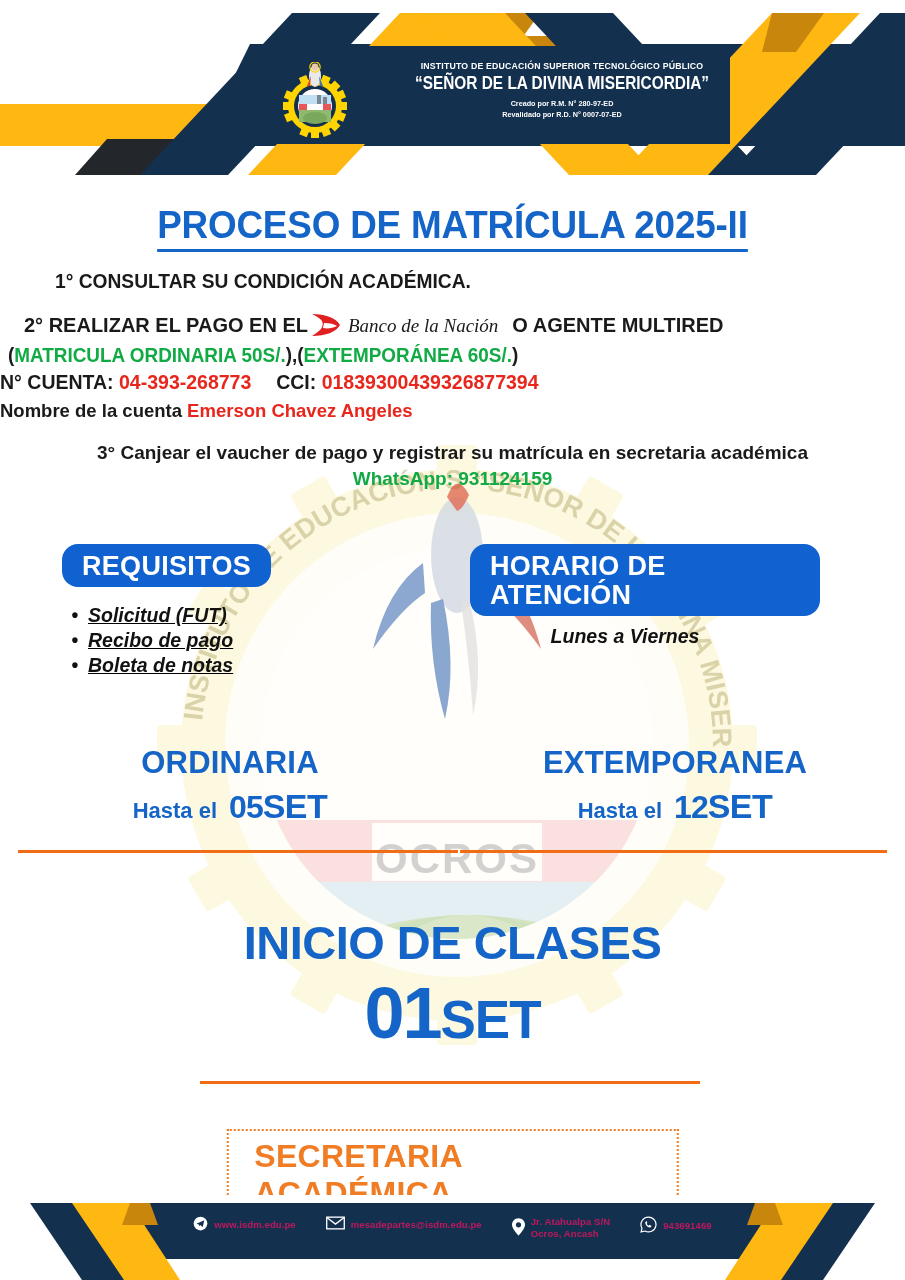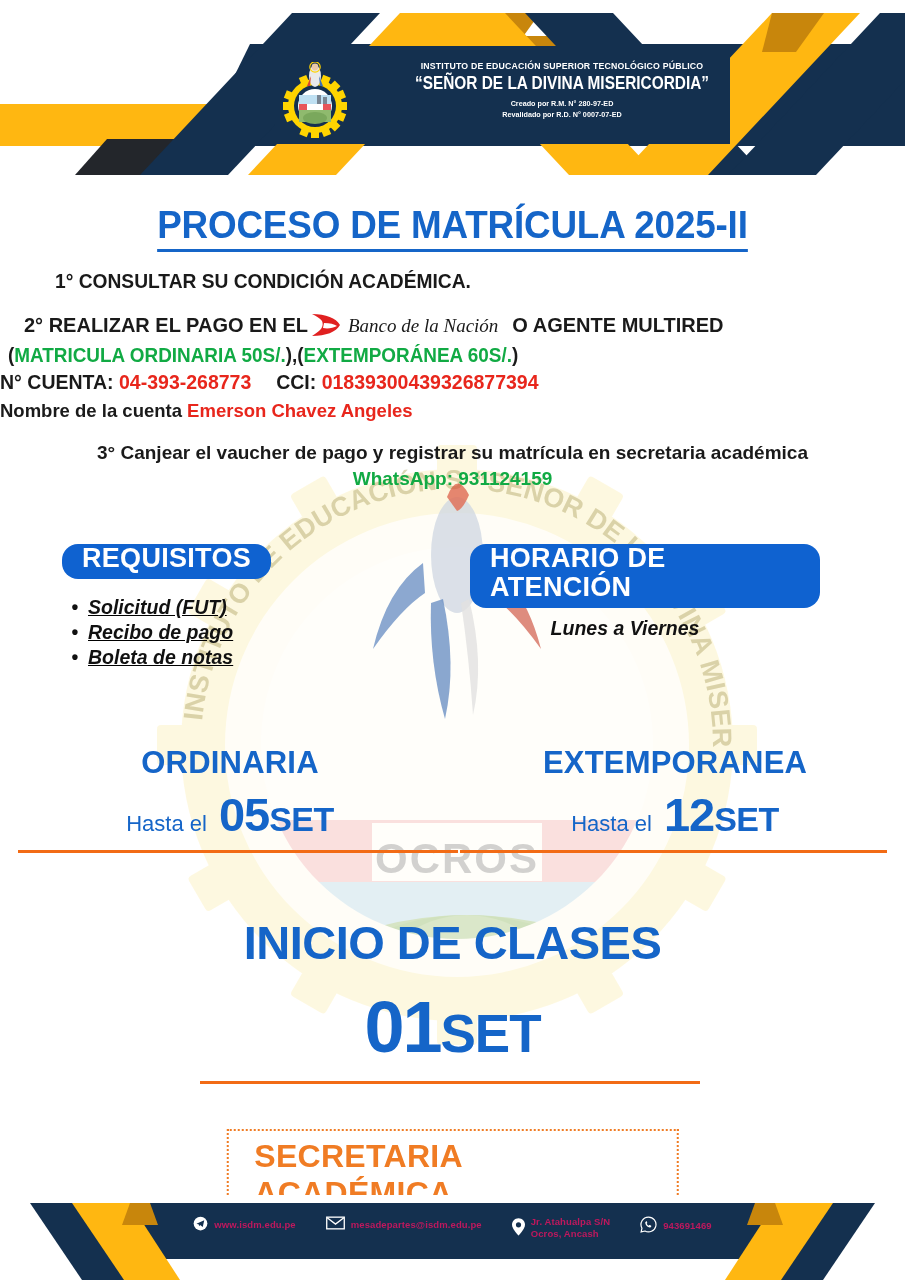--- a/index.html
+++ b/index.html
@@ -78,21 +78,21 @@
   .step3{
     margin-top:17px;text-align:center;width:905px;
     font-size:19px;font-weight:700;color:#1a1a1a;
   }
   .wsp{margin-top:4px;text-align:center;width:905px;font-size:19px;font-weight:700;color:#11aa44;}
 
   
   .panels{position:absolute;top:544px;left:0;width:905px;z-index:4;}
   .pill{
     display:inline-block;background:#0f62d0;color:#ffffff;
-    border-radius:16px;padding:0 20px 6px 20px;
+    border-radius:16px;padding:8px 20px 6px 20px;
     font-size:27px;font-weight:700;letter-spacing:.3px;line-height:1.08;
   }
   .panel-req{position:absolute;left:62px;top:0;width:330px;}
   .panel-hor{position:absolute;left:470px;top:0;width:350px;}
   .bullets{margin:16px 0 0 0;padding:0;list-style:none;text-decoration:underline;}
   .bullets li{
     font-size:19.5px;font-weight:700;font-style:italic;color:#111;
     line-height:1.27;white-space:nowrap;
   }
   .bullets li .dot{display:inline-block;width:26px;text-align:center;font-style:normal;}
@@ -104,31 +104,31 @@
   .hor-list li{font-size:19.5px;font-weight:700;font-style:italic;color:#111;line-height:1.27;white-space:nowrap;}
   .hor-list li .dot{display:inline-block;width:26px;text-align:center;font-style:normal;}
 
   
   .dates{position:absolute;top:745px;left:0;width:905px;z-index:4;}
   .dcol{position:absolute;top:0;text-align:center;}
   .dcol-l{left:20px;width:420px;}
   .dcol-r{left:465px;width:420px;}
   .dtitle{font-size:31px;font-weight:700;color:#1565C8;letter-spacing:.2px;}
   .drow{margin-top:6px;display:flex;align-items:baseline;justify-content:center;gap:12px;}
-  .dhasta{font-size:22px;font-weight:400;color:#1565C8;}
-  .dnum{font-size:47px;font-weight:700;color:#1565C8;letter-spacing:-1px;}
+  .dhasta{font-size:22px;font-weight:700;color:#1565C8;}
+  .dnum{font-size:32px;font-weight:700;color:#1565C8;letter-spacing:-1px;}
   .dmon{font-size:34px;font-weight:700;color:#1565C8;letter-spacing:-.5px;}
   .rule{position:absolute;height:3px;background:#f26b15;}
   .rule-l{left:18px;top:105px;width:440px;}
   .rule-r{left:460px;top:105px;width:427px;}
 
   
   .inicio{position:absolute;top:915px;left:0;width:905px;text-align:center;z-index:4;}
   .ititle{font-size:47px;font-weight:700;color:#1565C8;letter-spacing:-.5px;}
-  .idate{margin-top:16px;}
+  .idate{margin-top:2px;}
   .inum{font-size:72px;font-weight:700;color:#1565C8;letter-spacing:-2px;}
   .imon{font-size:53px;font-weight:700;color:#1565C8;letter-spacing:-1px;}
   .rule-c{position:absolute;left:200px;top:166px;width:500px;height:3px;background:#f26b15;}
 
   
   .secbox{
     position:absolute;top:1129px;left:50%;transform:translateX(-50%);
     border:2px dotted #f07c24;
     padding:7px 26px 9px 26px;
     z-index:4;

